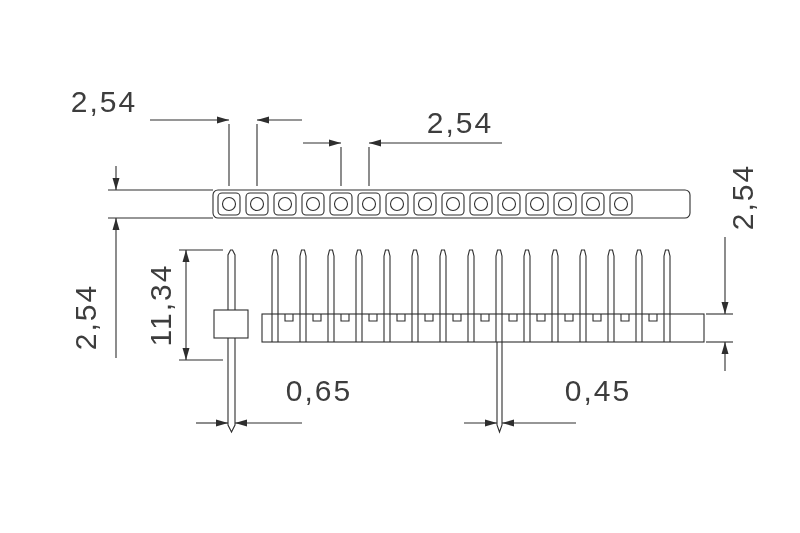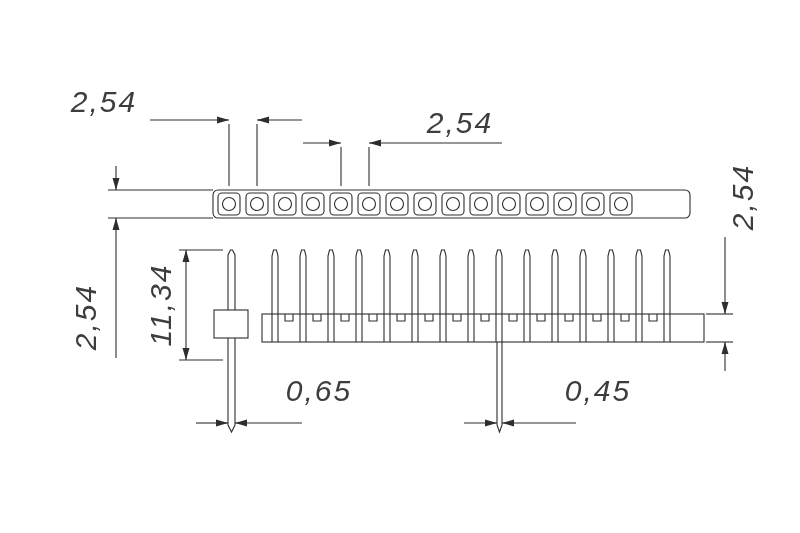--- a/index.html
+++ b/index.html
@@ -1,18 +1,18 @@
 <!DOCTYPE html>
 <html style="--line: #2e2e2e; --text: #3d3d3d; --bg: #ffffff;"><head>
 <meta charset="utf-8">
 <style>
   :root{ --line:#2e2e2e; --text:#3d3d3d; --bg:#ffffff; }
   html,body{ margin:0; padding:0; }
   body{ background:var(--bg); }
-  .canvas{ width:800px; height:533px; background:var(--bg); position:relative; overflow:hidden;font-style:italic; }
+  .canvas{ width:800px; height:533px; background:var(--bg); position:relative; overflow:hidden; }
   .ln *{ stroke:var(--line); stroke-width:1.1; fill:none; stroke-linecap:butt; }
   .ln .arr{ fill:var(--line); stroke:none; }
   .labels text{
     font-family:"Liberation Sans", sans-serif;
     font-size:30px;
     letter-spacing:2px;
     fill:var(--text);
     stroke:none;
   }
 </style>

